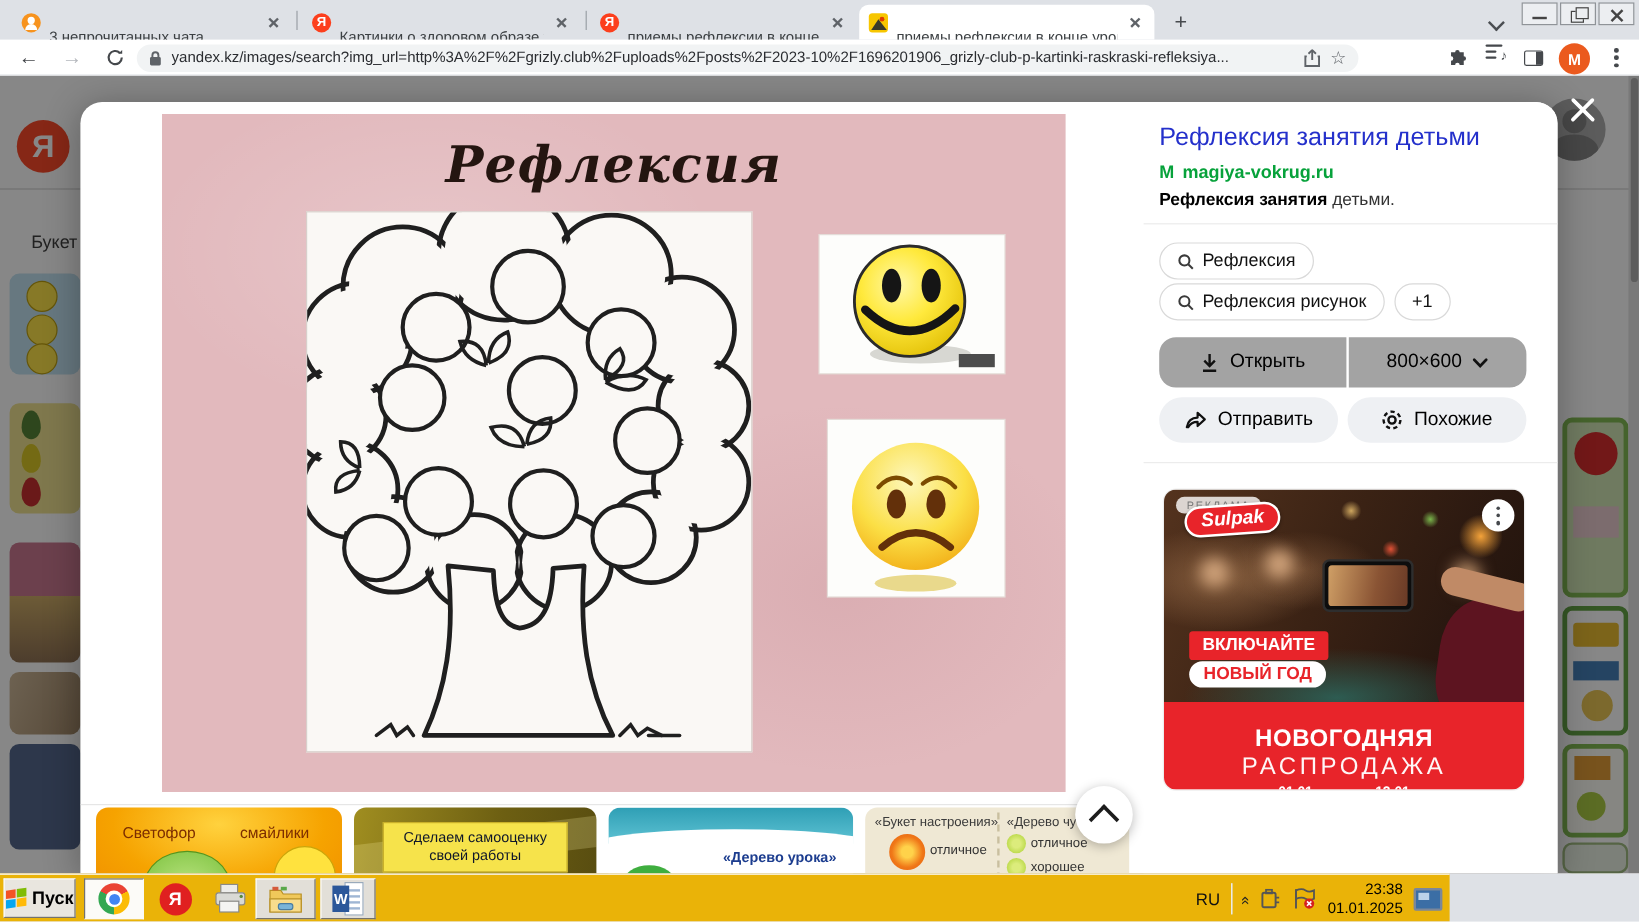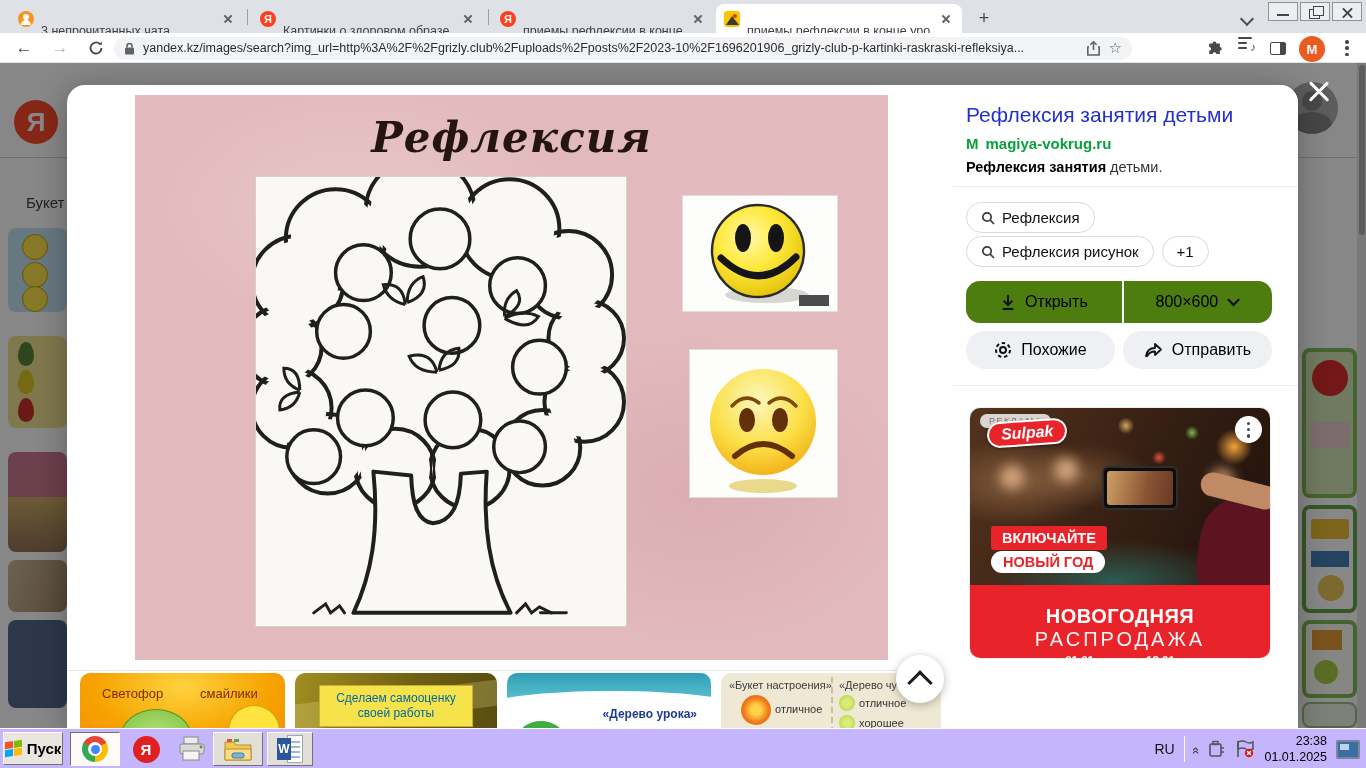--- a/index.html
+++ b/index.html
@@ -84,21 +84,21 @@
   
   .panel{position:absolute;left:886px;top:0;width:345px;height:643px;background:#fff;}
   .p-title{position:absolute;left:13px;top:18px;width:320px;font-size:21px;color:#2430cb;cursor:pointer;}
   .p-site{position:absolute;left:13px;top:50px;display:flex;align-items:center;gap:7px;font-size:15px;font-weight:bold;color:#07a23b;cursor:pointer;}
   .p-desc{position:absolute;left:13px;top:74px;font-size:14.5px;color:#333;}
   .p-desc b{color:#000;}
   .pdiv{position:absolute;left:0;width:345px;height:1px;background:#ececec;}
   .chiprow{position:absolute;left:13px;display:flex;gap:8px;}
   .chip{display:inline-flex;align-items:center;gap:7px;height:31px;padding:0 14px;border:1px solid #d9d9d9;border-radius:16px;font-size:15px;color:#111;background:#fff;cursor:pointer;white-space:nowrap;}
   .btnsplit{position:absolute;left:13px;top:196px;width:306px;height:42px;display:flex;gap:2px;}
-  .gbtn{background:#4d7c0f;display:flex;align-items:center;justify-content:center;gap:9px;font-size:16px;color:#000;cursor:pointer;}
+  .gbtn{background:#a3a3a3;display:flex;align-items:center;justify-content:center;gap:9px;font-size:16px;color:#000;cursor:pointer;}
   .gbtn-open{flex:1.05;border-radius:14px 0 0 14px;}
   .gbtn-size{flex:1;border-radius:0 14px 14px 0;}
   .pillrow{position:absolute;left:13px;top:246px;width:306px;display:flex;gap:8px;}
   .pill{height:38px;border-radius:19px;background:#eef0f3;display:flex;align-items:center;justify-content:center;gap:9px;font-size:16px;color:#000;cursor:pointer;flex:1;}
 
   
   .ad{position:absolute;left:17px;top:323px;width:300px;height:250px;border-radius:10px;overflow:hidden;cursor:pointer;box-shadow:0 0 0 1px #eee;}
   .ad-photo{position:absolute;left:0;top:0;width:300px;height:177px;background:
     radial-gradient(26px 26px at 88% 22%, rgba(255,170,60,.95), rgba(255,170,60,0) 70%),
     radial-gradient(10px 10px at 74% 14%, rgba(140,220,90,.8), transparent 70%),
@@ -126,42 +126,42 @@
 
   
   .stripline{position:absolute;left:0;top:585px;width:874px;height:1px;background:#e6e6e6;}
   .rthumb{position:absolute;top:588px;height:140px;border-radius:10px;overflow:hidden;cursor:pointer;}
   .rt1{left:13px;width:205px;background:radial-gradient(160px 90px at 50% 10%,#ffd23e,#f6a300 55%,#ef8a00);}
   .rt1 .lbl{position:absolute;top:13px;font-size:13px;color:#7c2d00;}
   .rt1 .g-ell{position:absolute;left:40px;top:36px;width:72px;height:58px;border-radius:50%;background:radial-gradient(#b8e27e,#7cc23e);border:1px solid #55951f;}
   .rt1 .y-circ{position:absolute;left:148px;top:32px;width:52px;height:52px;border-radius:50%;background:#ffe23e;border:1px solid #caa50a;}
   .rt2{left:228px;width:202px;background:linear-gradient(100deg,#a08e20,#6d5f12 55%,#554a10);}
   .rt2::before{content:"";position:absolute;left:-20px;top:18px;width:260px;height:26px;background:rgba(255,245,170,.22);transform:rotate(-7deg);}
-  .rt2 .ybox{position:absolute;left:24px;right:24px;top:12px;height:42px;background:#f6e34b;border:1px solid #c9b02a;display:flex;align-items:center;justify-content:center;text-align:center;font-size:12px;color:#0369a1;padding:2px 6px;line-height:1.25;}
+  .rt2 .ybox{position:absolute;left:24px;right:24px;top:12px;height:42px;background:#f6e34b;border:1px solid #c9b02a;display:flex;align-items:center;justify-content:center;text-align:center;font-size:12px;color:#0f172a;padding:2px 6px;line-height:1.25;}
   .rt3{left:440px;width:204px;background:#fff;}
   .rt3 .wave{position:absolute;left:0;top:0;width:204px;height:30px;background:linear-gradient(#2f9fb5,#5fc3d4);}
   .rt3 .wave::after{content:"";position:absolute;left:-20px;top:18px;width:250px;height:30px;border-radius:50%;background:#fff;}
   .rt3 .lbl{position:absolute;right:14px;top:34px;font-size:12px;font-weight:bold;color:#1c3d8f;}
   .rt3 .blob{position:absolute;left:12px;top:48px;width:44px;height:30px;border-radius:50%;background:#3fae3f;}
   .rt4{left:654px;width:220px;background:#efe8d4;}
   .rt4 .coldiv{position:absolute;left:50%;top:4px;bottom:0;border-left:2px dashed #c9bf9f;}
   .rt4 .ct{position:absolute;font-size:11px;color:#3a3a3a;top:6px;white-space:nowrap;}
   .rt4 .itm{position:absolute;font-size:11px;color:#333;}
   .flower{position:absolute;left:20px;top:22px;width:30px;height:30px;border-radius:50%;background:radial-gradient(#ffd24a 22%,#f07818 60%,#e35c10);}
   .apple{position:absolute;width:16px;height:16px;border-radius:50%;background:radial-gradient(#dcec7c 30%,#a9cf2f);}
 
   
   .close-x{position:absolute;left:1304px;top:14px;width:30px;height:30px;z-index:40;cursor:pointer;}
   .close-x::before,.close-x::after{content:"";position:absolute;left:2px;top:13px;width:26px;height:3.4px;border-radius:2px;background:#fff;}
   .close-x::before{transform:rotate(45deg);} .close-x::after{transform:rotate(-45deg);}
   .scrolltop{position:absolute;left:896px;top:592px;width:48px;height:48px;border-radius:50%;background:#fff;z-index:40;box-shadow:0 2px 10px rgba(0,0,0,.28);cursor:pointer;}
   .scrolltop::before{content:"";position:absolute;left:15px;top:19px;width:15px;height:15px;border-left:3.4px solid #1c1c1c;border-top:3.4px solid #1c1c1c;transform:rotate(45deg);}
 
   
-  .taskbar{position:absolute;left:0;top:728px;width:1366px;height:40px;background:#c4b5fd;border-top:1px solid #fbfaf7;z-index:100;}
+  .taskbar{position:absolute;left:0;top:728px;width:1208px;height:40px;background:#eab308;border-top:1px solid #fbfaf7;z-index:100;}
   .startbtn{position:absolute;left:3px;top:3px;width:60px;height:33px;background:#e9e6df;border:1.5px solid;border-color:#fbfaf7 #74726d #74726d #fbfaf7;display:flex;align-items:center;justify-content:center;gap:5px;font-weight:bold;font-size:15px;color:#000;cursor:pointer;}
   .winflag{width:17px;height:15px;display:grid;grid-template-columns:8px 8px;grid-template-rows:7px 7px;gap:1px;transform:skewY(-8deg);}
   .winflag i:nth-child(1){background:#f35325;} .winflag i:nth-child(2){background:#81bc06;}
   .winflag i:nth-child(3){background:#05a6f0;} .winflag i:nth-child(4){background:#ffba08;}
   .qbtn{position:absolute;top:3px;height:34px;display:flex;align-items:center;justify-content:center;cursor:pointer;}
   .boxed{border:1.5px solid;border-color:#fbfaf7 #74726d #74726d #fbfaf7;background:#e2dfd8;}
   .pressed{border-color:#74726d #fbfaf7 #fbfaf7 #74726d;background:#fcfbf8;}
   .chromeball{width:26px;height:26px;border-radius:50%;background:conic-gradient(from -60deg,#ea4335 0 120deg,#fbbc05 120deg 240deg,#34a853 240deg 360deg);position:relative;}
   .chromeball::before{content:"";position:absolute;left:6px;top:6px;width:14px;height:14px;border-radius:50%;background:#fff;}
   .chromeball::after{content:"";position:absolute;left:8.5px;top:8.5px;width:9px;height:9px;border-radius:50%;background:#4285f4;}
@@ -458,31 +458,31 @@
           <div class="gbtn gbtn-size">
             <span>800×600</span>
             <svg width="13" height="9" viewBox="0 0 13 9">
                 <path d="M1.5 1.8 6.5 7 11.5 1.8" fill="none" stroke="#111" stroke-width="2.2" stroke-linecap="round"></path>
               </svg>
           </div>
         </div>
 
         <div class="pillrow">
           <div class="pill">
+            <svg width="19" height="16" viewBox="0 0 19 16">
+                <path d="M2,14 C3,8 7,6 11,6 L11,2 L17,7.5 L11,13 L11,9.5 C8,9.5 5,10.5 3.2,14 Z" fill="none" stroke="#111" stroke-width="1.8" stroke-linejoin="round"></path>
+              </svg>
+            <span>Отправить</span>
+          </div>
+          <div class="pill">
             <svg width="18" height="18" viewBox="0 0 18 18">
                 <circle cx="9" cy="9" r="7" fill="none" stroke="#111" stroke-width="2" stroke-dasharray="3.5 2.8"></circle>
                 <circle cx="9" cy="9" r="3" fill="none" stroke="#111" stroke-width="2"></circle>
               </svg>
             <span>Похожие</span>
-          </div>
-          <div class="pill">
-            <svg width="19" height="16" viewBox="0 0 19 16">
-                <path d="M2,14 C3,8 7,6 11,6 L11,2 L17,7.5 L11,13 L11,9.5 C8,9.5 5,10.5 3.2,14 Z" fill="none" stroke="#111" stroke-width="1.8" stroke-linejoin="round"></path>
-              </svg>
-            <span>Отправить</span>
           </div>
         </div>
         <div class="pdiv" style="top:300px"></div>
 
         <div class="ad">
           <div class="ad-photo">
             <i class="ad-head" style="left:10%;top:32%"></i>
             <i class="ad-head" style="left:28%;top:28%"></i>
             <i class="ad-head" style="left:80%;top:34%;background:#b58a64"></i>
             <div class="ad-sleeve"></div>

